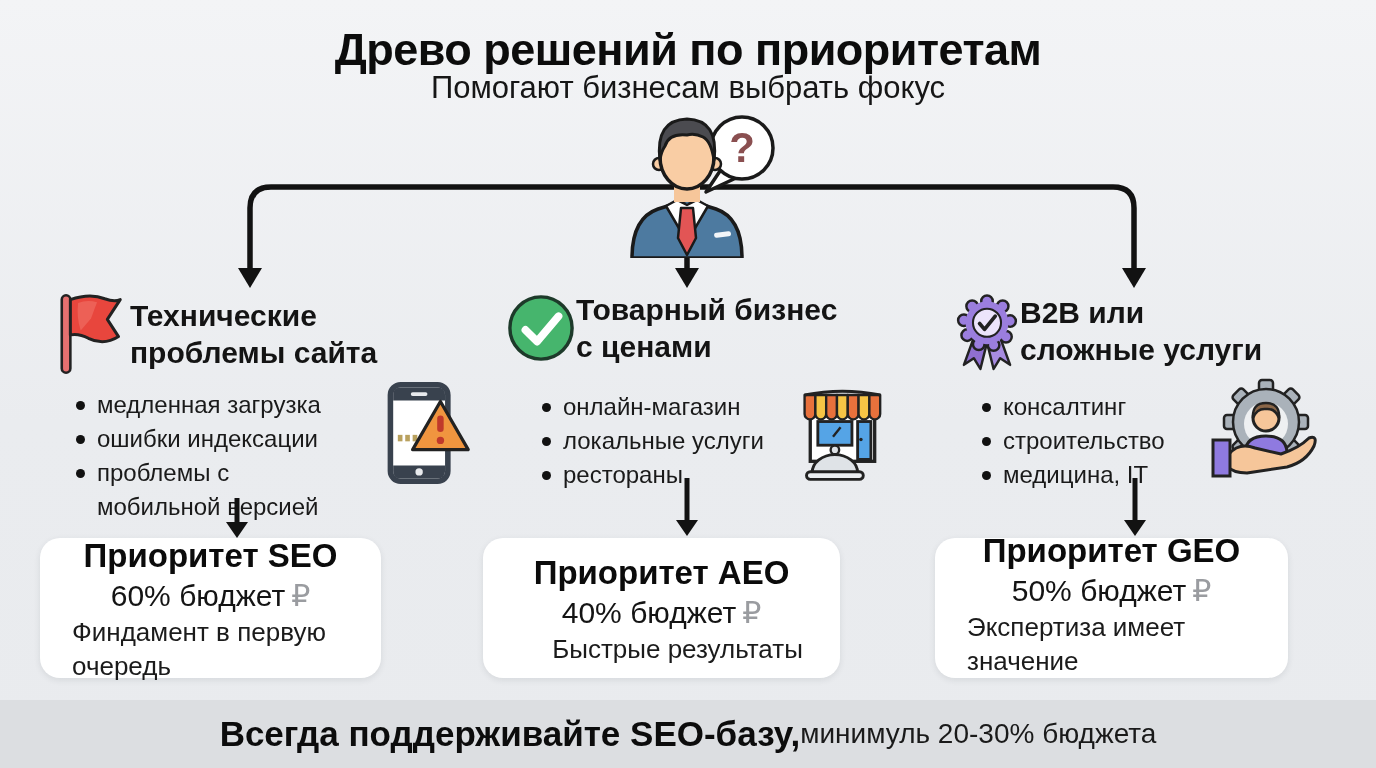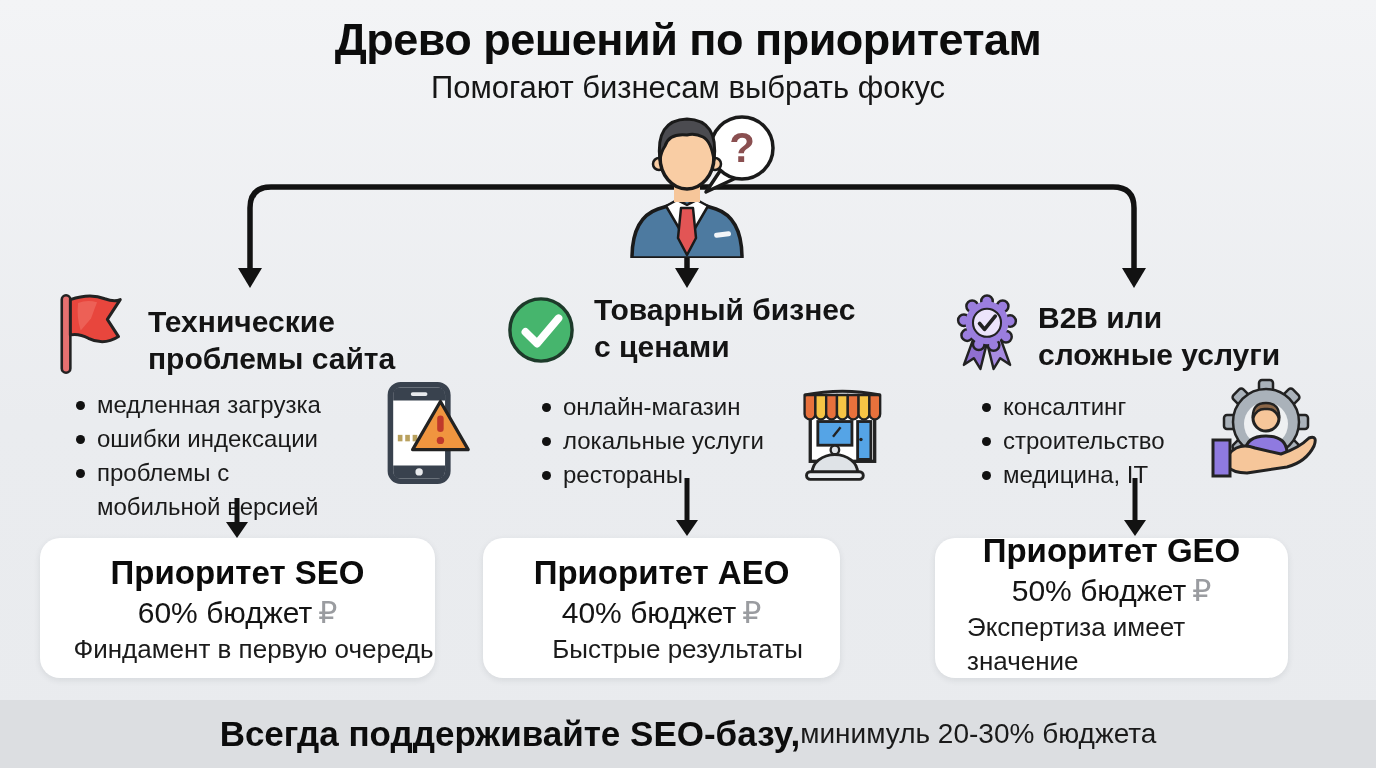--- a/index.html
+++ b/index.html
@@ -8,33 +8,33 @@
     font-family:"Liberation Sans","DejaVu Sans",sans-serif;
     color:#121212;
     overflow:hidden;
   }
   #stage {
     position:relative; width:1376px; height:768px;
     background:linear-gradient(180deg,#f3f4f6 0%,#eaecef 55%,#e9ebee 100%);
   }
   
   .title {
-    position:absolute; top:14px; left:0; width:100%;
+    position:absolute; top:24px; left:0; width:100%;
     text-align:center; font-size:45px; font-weight:800; letter-spacing:-.5px; color:#0c0c0c;
   }
   .subtitle {
     position:absolute; top:70px; left:0; width:100%;
     text-align:center; font-size:31px; font-weight:400; color:#161616;
   }
   
   .connector-svg { position:absolute; top:0; left:0; width:1376px; height:768px; pointer-events:none; }
   
   .person-wrap { position:absolute; left:600px; top:108px; width:185px; height:150px; }
   
-  .branch-head { position:absolute; display:flex; align-items:flex-end; gap:18px; }
+  .branch-head { position:absolute; display:flex; align-items:center; }
   .branch-title { font-size:30px; font-weight:800; line-height:37px; color:#141414; }
   
   ul.bullets { position:absolute; list-style:none; }
   ul.bullets li {
     position:relative; padding-left:27px; font-size:24px; line-height:34px; color:#1a1a1a;
   }
   ul.bullets li::before {
     content:""; position:absolute; left:6px; top:13px; width:9px; height:9px;
     border-radius:50%; background:#111;
   }
@@ -136,21 +136,21 @@
       <rect x="58.5" y="37" width="7" height="18" rx="3.5" fill="#c0392b"></rect>
       <circle cx="62" cy="64" r="4" fill="#c0392b"></circle>
     </svg>
   </div>
 
   <svg class="down-arrow" style="left:222px; top:498px;" width="30" height="40" viewBox="0 0 30 40">
     <line x1="15" y1="0" x2="15" y2="26" stroke="#121212" stroke-width="5"></line>
     <polygon points="4,24 26,24 15,40" fill="#121212"></polygon>
   </svg>
 
-  <div class="card" style="left:40px; width:395px;">
+  <div class="card" style="left:40px; width:341px;">
     <div class="card-title">Приоритет SEO</div>
     <div class="card-budget">
       <span>60% бюджет</span><span class="ruble">₽</span>
     </div>
     <div class="card-note">Финдамент в первую очередь</div>
   </div>
 
   <div class="branch-head" style="left:506px; top:291px;">
     <svg width="70" height="70" viewBox="0 0 72 72">
       <circle cx="36" cy="36" r="32" fill="#46b56d" stroke="#1d3a2a" stroke-width="3.5"></circle>

